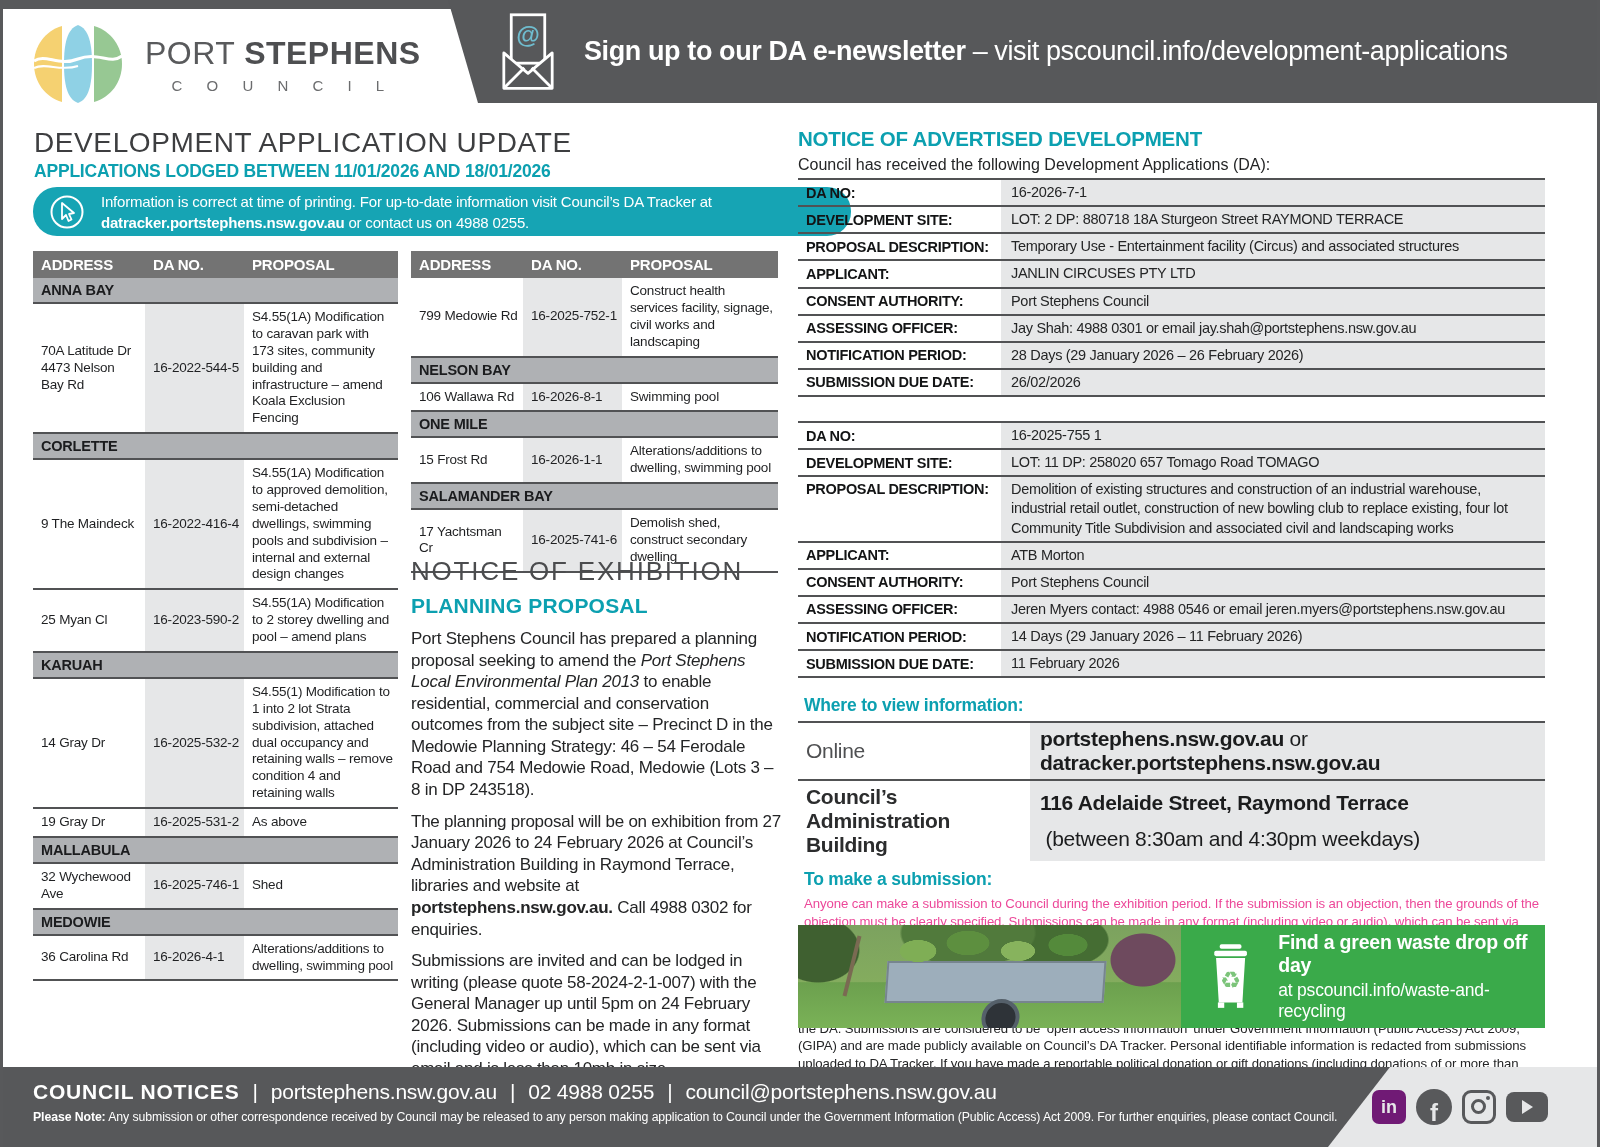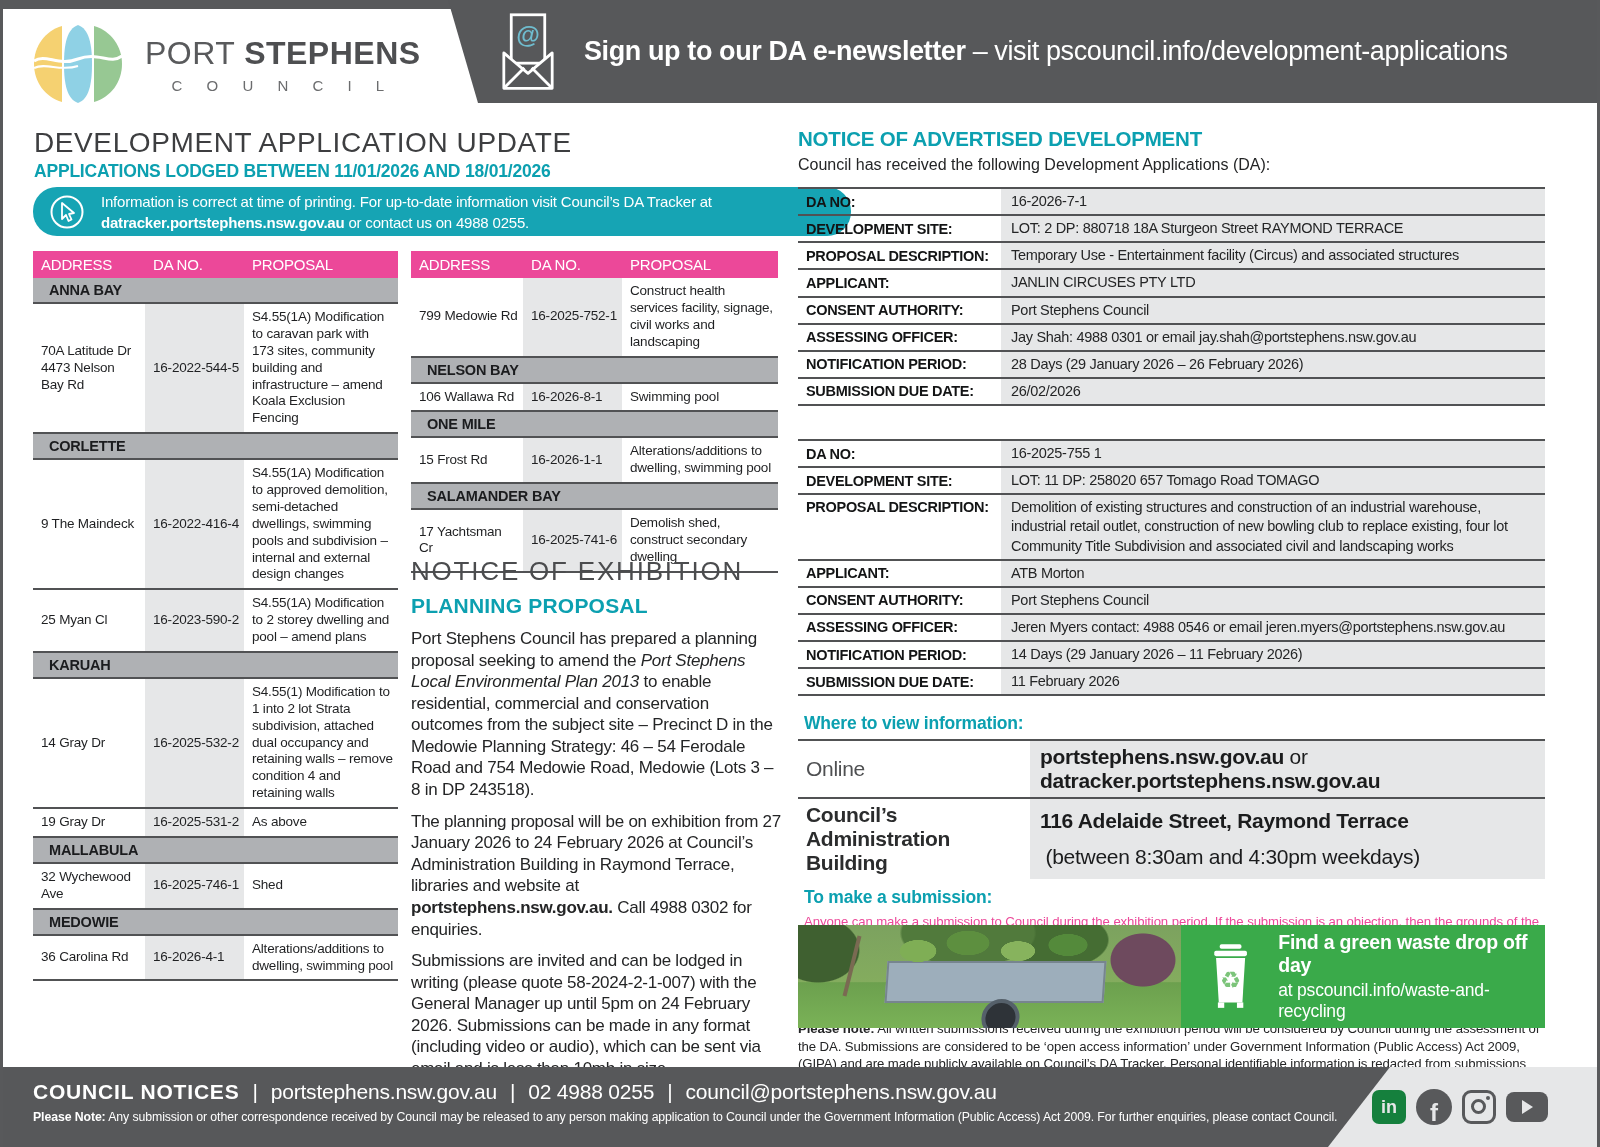--- a/index.html
+++ b/index.html
@@ -25,45 +25,45 @@
   .update-sub{position:absolute;left:31px;top:161px;font-size:17.5px;font-weight:bold;color:#0CA0B0;letter-spacing:-.2px;}
   .infobox{position:absolute;left:30px;top:187px;width:818px;height:49px;background:#16A4B4;color:#fff;
            display:flex;align-items:center;box-sizing:border-box;padding:0 20px 0 16px;border-radius:24px;}
   .infobox .txt{font-size:15px;line-height:1.4;margin-left:16px;letter-spacing:-.2px;}
   .infobox .txt .b{font-weight:bold;}
 
   
   .datable{position:absolute;top:251px;font-size:13.5px;color:#1F2022;letter-spacing:-.2px;}
   #tableA{left:30px;width:365px;}
   #tableB{left:408px;width:367px;}
-  .datable .hd{display:flex;background:#ec4899;color:#fff;font-weight:normal;font-size:15px;}
+  .datable .hd{display:flex;background:#737373;color:#fff;font-weight:bold;font-size:15px;}
   .datable .hd>div{padding:5px 6px 5px 8px;box-sizing:border-box;}
   .c1{width:112px;flex:none;box-sizing:border-box;}
   .c2{width:99px;flex:none;box-sizing:border-box;}
   .c3{flex:1;box-sizing:border-box;}
   .tbody>div+div{border-top:2px solid #515254;}
   .tbody{border-bottom:2px solid #515254;}
-  .secrow{background:#AFB1B4;color:#1B1C1E;font-weight:bold;font-size:14.5px;padding:4px 16px;}
+  .secrow{background:#AFB1B4;color:#1B1C1E;font-weight:bold;font-size:14.5px;padding:4px 8px;}
   .drow{display:flex;align-items:stretch;background:#fff;}
   .drow>div{display:flex;align-items:center;padding:5px 5px 5px 8px;line-height:1.25;}
   .drow .c2{background:#E6E7E8;}
 
   
   .exhibit{position:absolute;left:408px;top:556px;width:370px;}
   .ex-title{font-size:26px;color:#4B4C4E;letter-spacing:1.8px;}
   .ex-sub{font-size:21px;font-weight:bold;color:#0CA0B0;margin-top:7px;letter-spacing:.2px;}
   .exhibit p{font-size:17px;line-height:1.27;margin:10px 0 0 0;color:#242526;letter-spacing:-.25px;}
   .exhibit p .it{font-style:italic;}
   .exhibit p .b{font-weight:bold;}
 
   
   .rightcol{position:absolute;left:795px;top:127px;width:747px;}
   .adv-title{font-size:20.5px;font-weight:bold;color:#0CA0B0;letter-spacing:-.2px;}
   .adv-intro{font-size:16px;margin-top:5px;color:#242526;}
-  .advtable{margin-top:13px;border-bottom:2.5px solid #515254;font-size:14.5px;}
+  .advtable{margin-top:4px;border-bottom:2.5px solid #515254;font-size:14.5px;}
   .advtable .arow{display:flex;border-top:2.5px solid #515254;align-items:stretch;}
   .arow .lab{width:203px;flex:none;font-weight:bold;color:#131415;padding:3px 6px 3px 8px;
              display:flex;align-items:center;box-sizing:border-box;letter-spacing:-.3px;}
   .arow .val{flex:1;background:#E6E7E8;padding:3px 6px 3px 10px;display:flex;align-items:center;
              line-height:1.32;color:#242526;letter-spacing:-.3px;}
   .gap20{height:20px;}
 
   .view-h{font-size:17.5px;font-weight:bold;color:#0CA0B0;margin:17px 0 5px 6px;letter-spacing:-.2px;}
   .vtable{font-size:21px;}
   .vrow{display:flex;border-top:2.5px solid #515254;align-items:stretch;}
@@ -114,21 +114,21 @@
   .f1{font-size:21px;display:flex;align-items:center;letter-spacing:-.2px;}
   .f1 .t{font-weight:bold;letter-spacing:.8px;}
   .f1 .sep{margin:0 13px;font-weight:normal;}
   .f2{font-size:12.3px;margin-top:6px;letter-spacing:-.1px;}
   .f2 .b{font-weight:bold;}
   .fsocial{position:absolute;right:0;top:0;height:100%;width:278px;background:#E6E7E8;
            clip-path:polygon(62px 0,100% 0,100% 100%,0 100%);
            display:flex;align-items:center;justify-content:flex-end;gap:10px;
            padding-right:58px;box-sizing:border-box;}
   .sic{cursor:pointer;}
-  .ic-li{width:34px;height:34px;background:#15803d;border-radius:7px;color:#E6E7E8;font-weight:bold;
+  .ic-li{width:34px;height:34px;background:#701a75;border-radius:7px;color:#E6E7E8;font-weight:bold;
          font-size:18px;display:flex;align-items:center;justify-content:center;}
   .ic-fb{width:36px;height:36px;background:#58595B;border-radius:50%;color:#E6E7E8;font-weight:bold;
          font-size:24px;display:flex;align-items:flex-end;justify-content:center;overflow:hidden;line-height:1;}
   .ic-ig{width:34px;height:34px;border:3.5px solid #58595B;border-radius:9px;position:relative;box-sizing:border-box;}
   .ic-ig:before{content:"";position:absolute;left:6px;top:6px;width:9px;height:9px;border:3.5px solid #58595B;border-radius:50%;}
   .ic-ig:after{content:"";position:absolute;right:3px;top:3px;width:4px;height:4px;background:#58595B;border-radius:50%;}
   .ic-yt{width:42px;height:30px;background:#58595B;border-radius:8px;display:flex;align-items:center;justify-content:center;}
   .ic-yt:before{content:"";border-left:11px solid #E6E7E8;border-top:7px solid rgba(0,0,0,0);border-bottom:7px solid rgba(0,0,0,0);}
 </style>
 </head>

